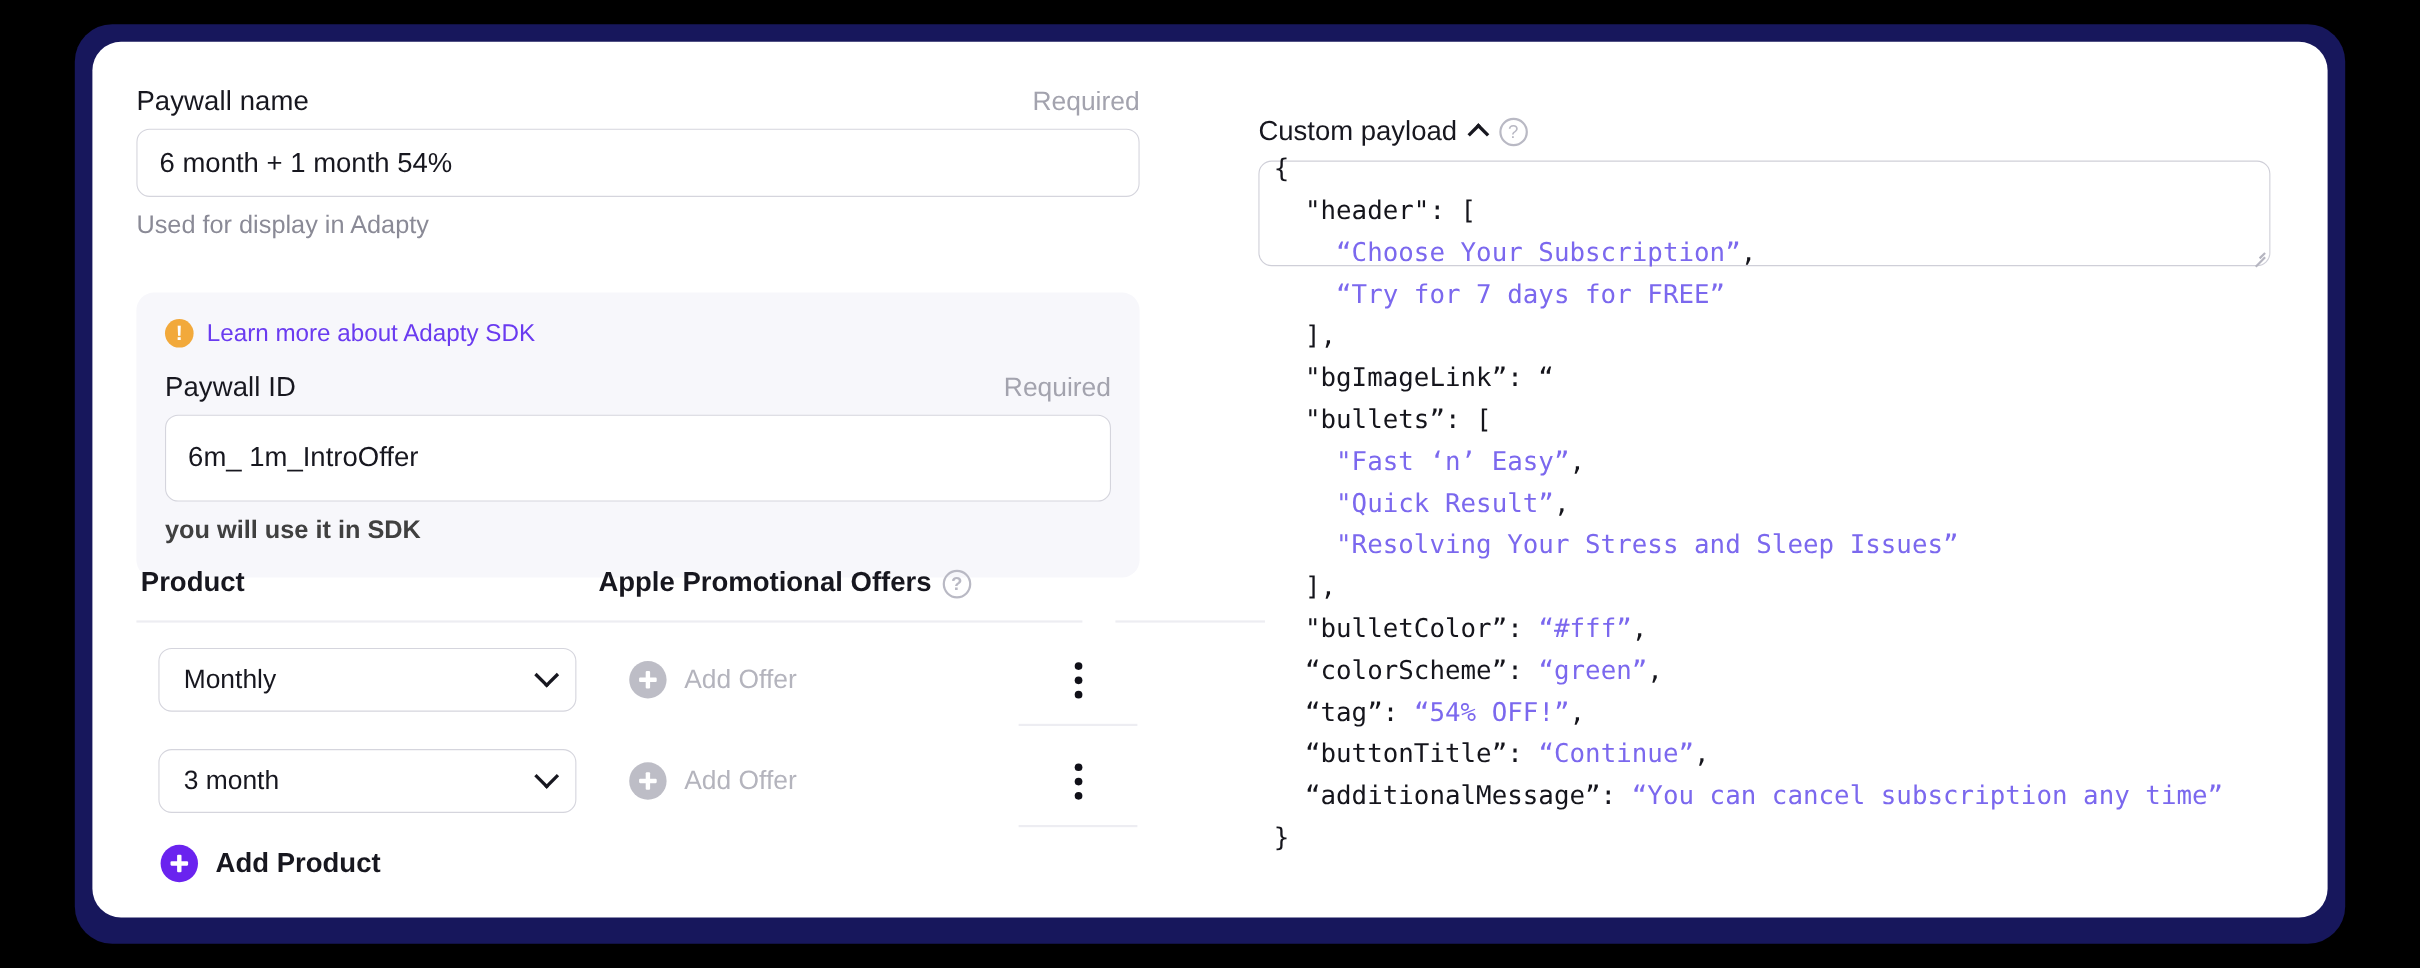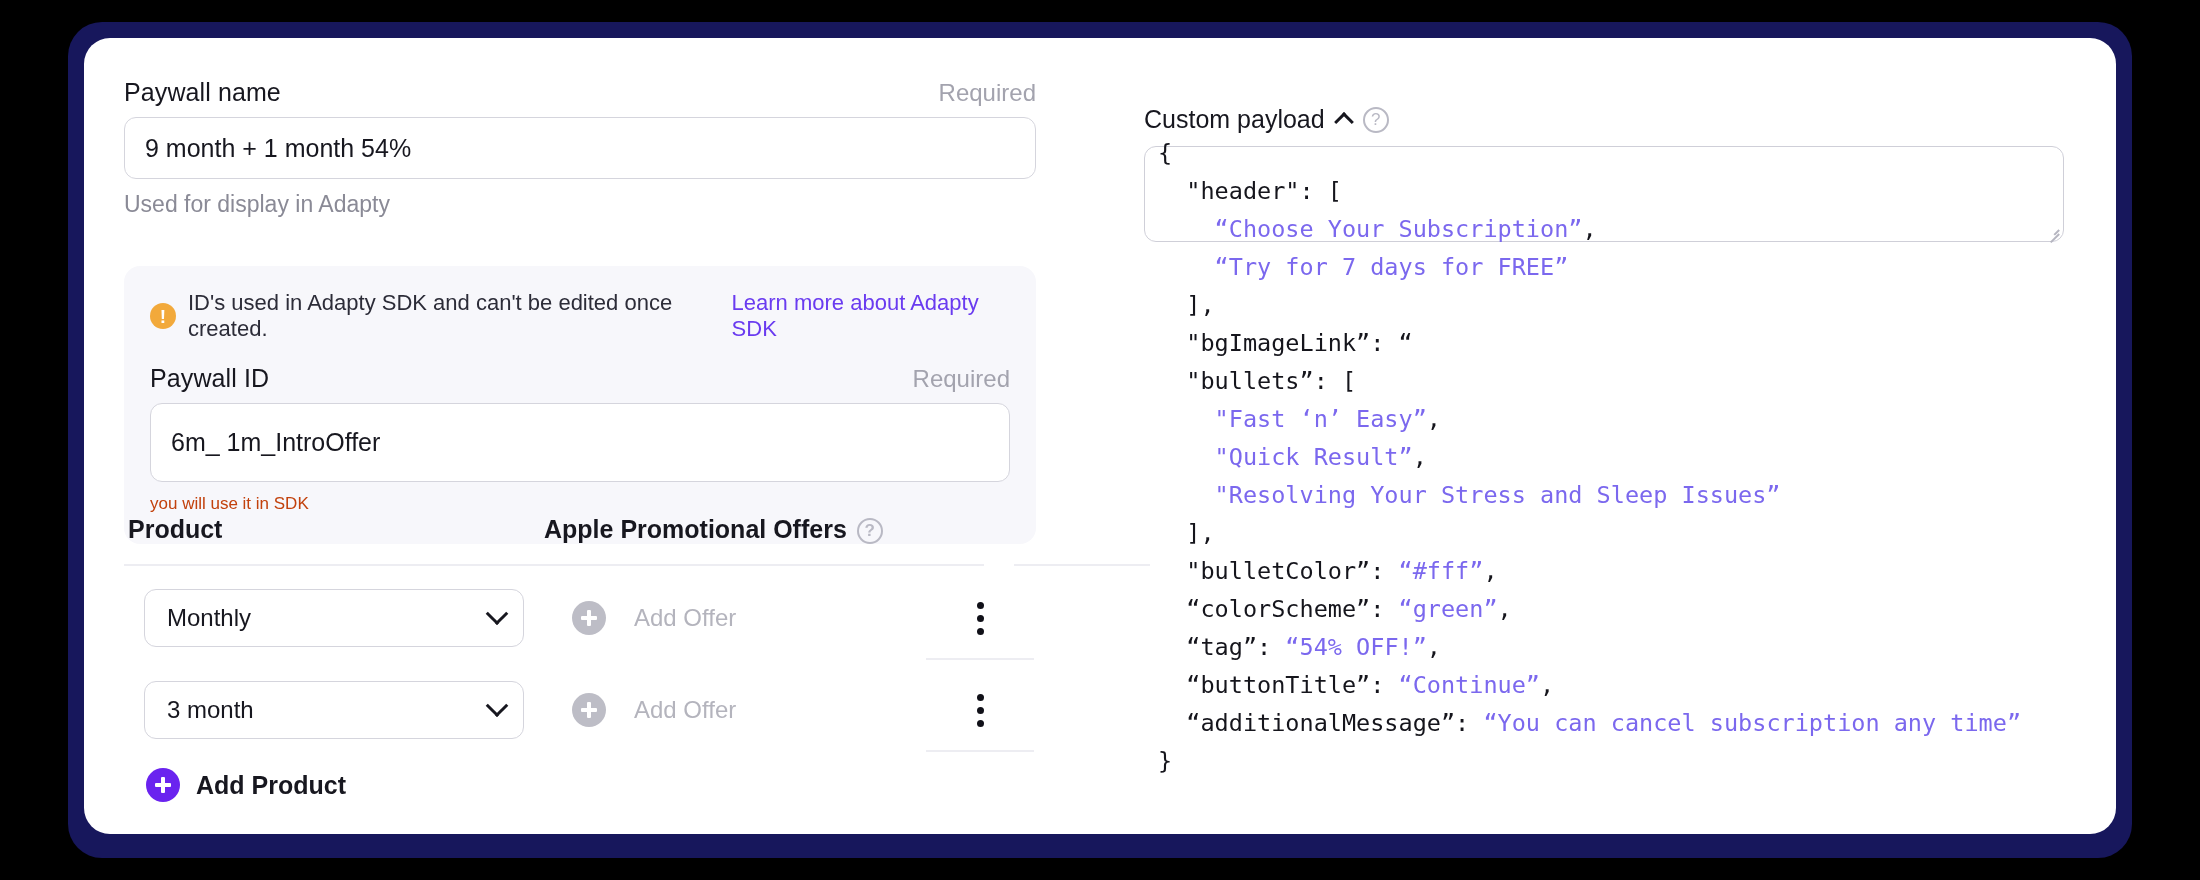--- a/index.html
+++ b/index.html
@@ -133,22 +133,23 @@
     border-radius: 12px;
     display: flex;
     align-items: center;
     padding: 12px 20px;
     font-size: 25px;
     color: #17171f;
     background: #fff;
   }
   .id-helper {
     margin-top: 12px;
-    font-size: 17px;
-    color: #c2410c;
+    font-size: 23px;
+    color: #404040;
+    font-weight: bold;
   }
 
   
   .products {
     position: absolute;
     left: 40px;
     top: 470px;
     width: 1030px;
   }
   .prod-header {
@@ -222,21 +223,21 @@
   .chev {
     width: 16px; height: 16px;
     border-right: 3px solid #17171f;
     border-bottom: 3px solid #17171f;
     transform: rotate(45deg) translate(-3px,-3px);
   }
 
   .add-offer {
     display: flex;
     align-items: center;
-    gap: 28px;
+    gap: 16px;
     margin-left: 48px;
     width: 340px;
   }
   .plus-circle {
     width: 34px; height: 34px;
     border-radius: 50%;
     background: #bdbdc6;
     position: relative;
     flex: 0 0 34px;
   }
@@ -362,28 +363,27 @@
 
   <div class="frame"></div>
 
   <div class="card">
 
     <div class="left-col">
       <div class="field-head">
         <span class="field-label">Paywall name</span>
         <span class="required-tag">Required</span>
       </div>
-      <div class="text-input">9 month + 1 month 54%</div>
+      <div class="text-input">6 month + 1 month 54%</div>
       <div class="helper-text">Used for display in Adapty</div>
     </div>
 
     <div class="id-panel">
       <div class="sdk-note">
         <span class="warn-icon">!</span>
-        <span>ID's used in Adapty SDK and can't be edited once created.</span>
         <a class="sdk-link" href="#">Learn more about Adapty SDK</a>
       </div>
 
       <div class="id-head">
         <span class="field-label">Paywall ID</span>
         <span class="required-tag">Required</span>
       </div>
       <div class="id-input">6m_ 1m_IntroOffer</div>
       <div class="id-helper">you will use it in SDK</div>
     </div>

